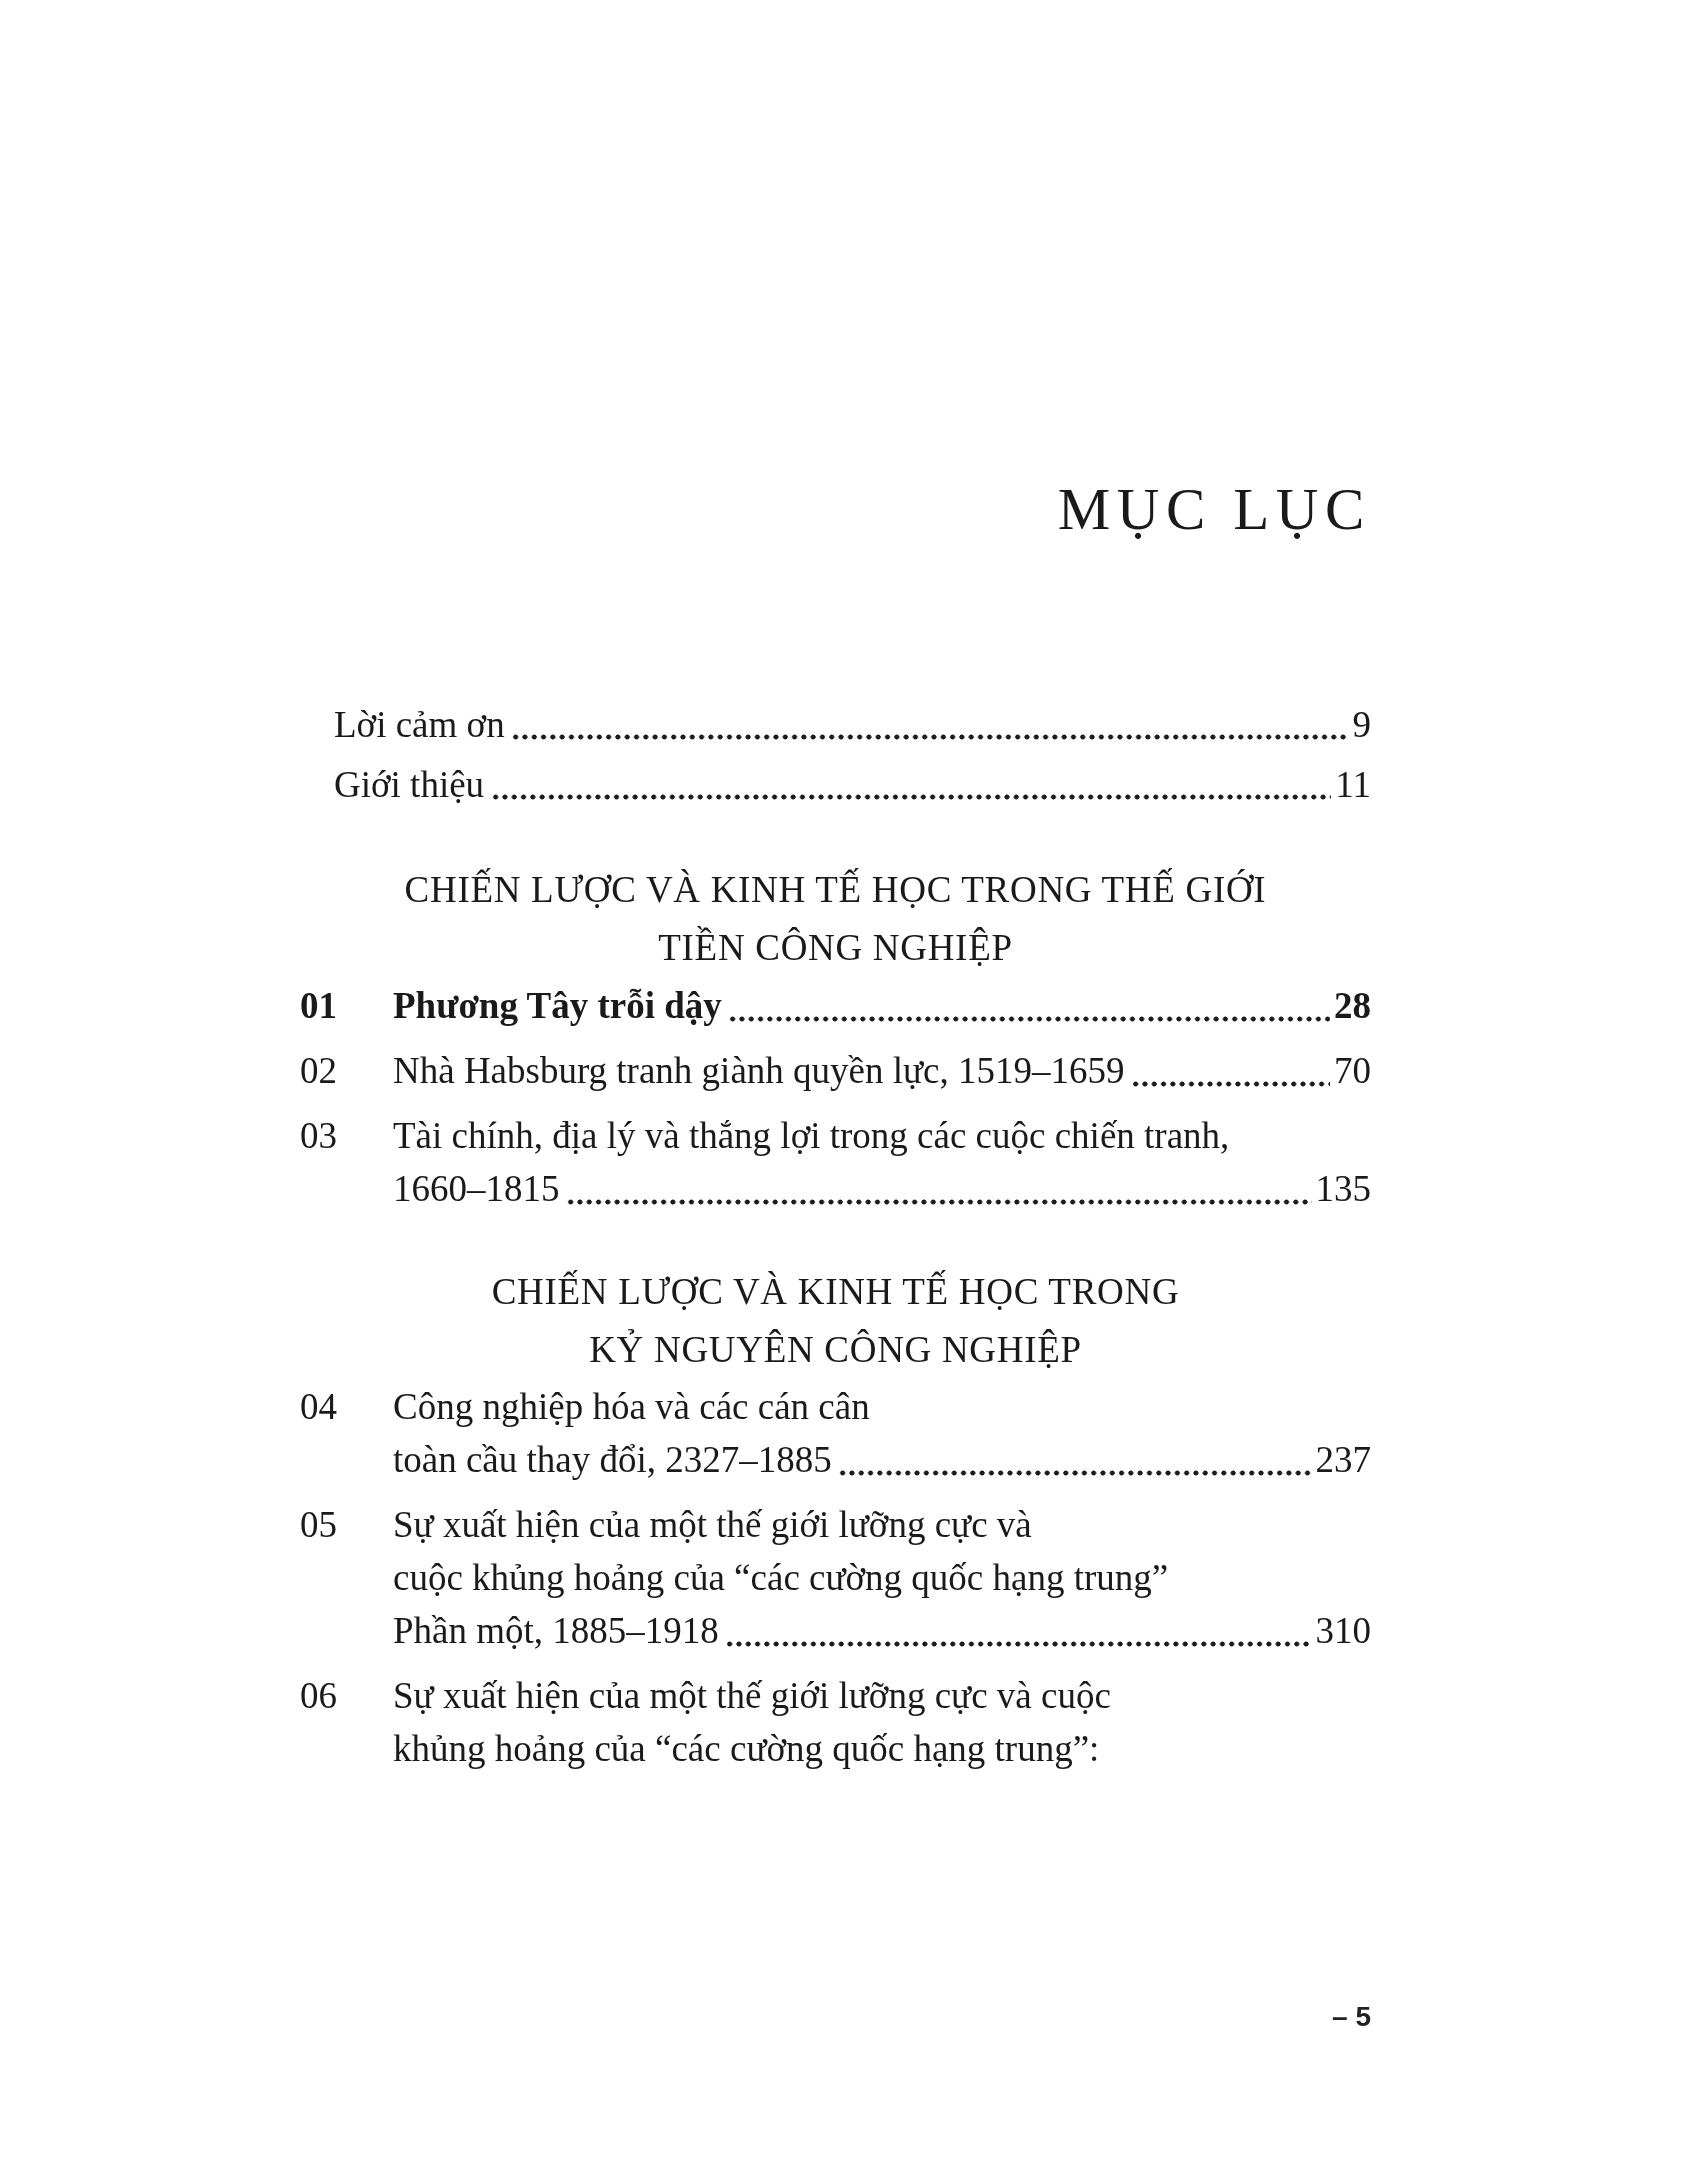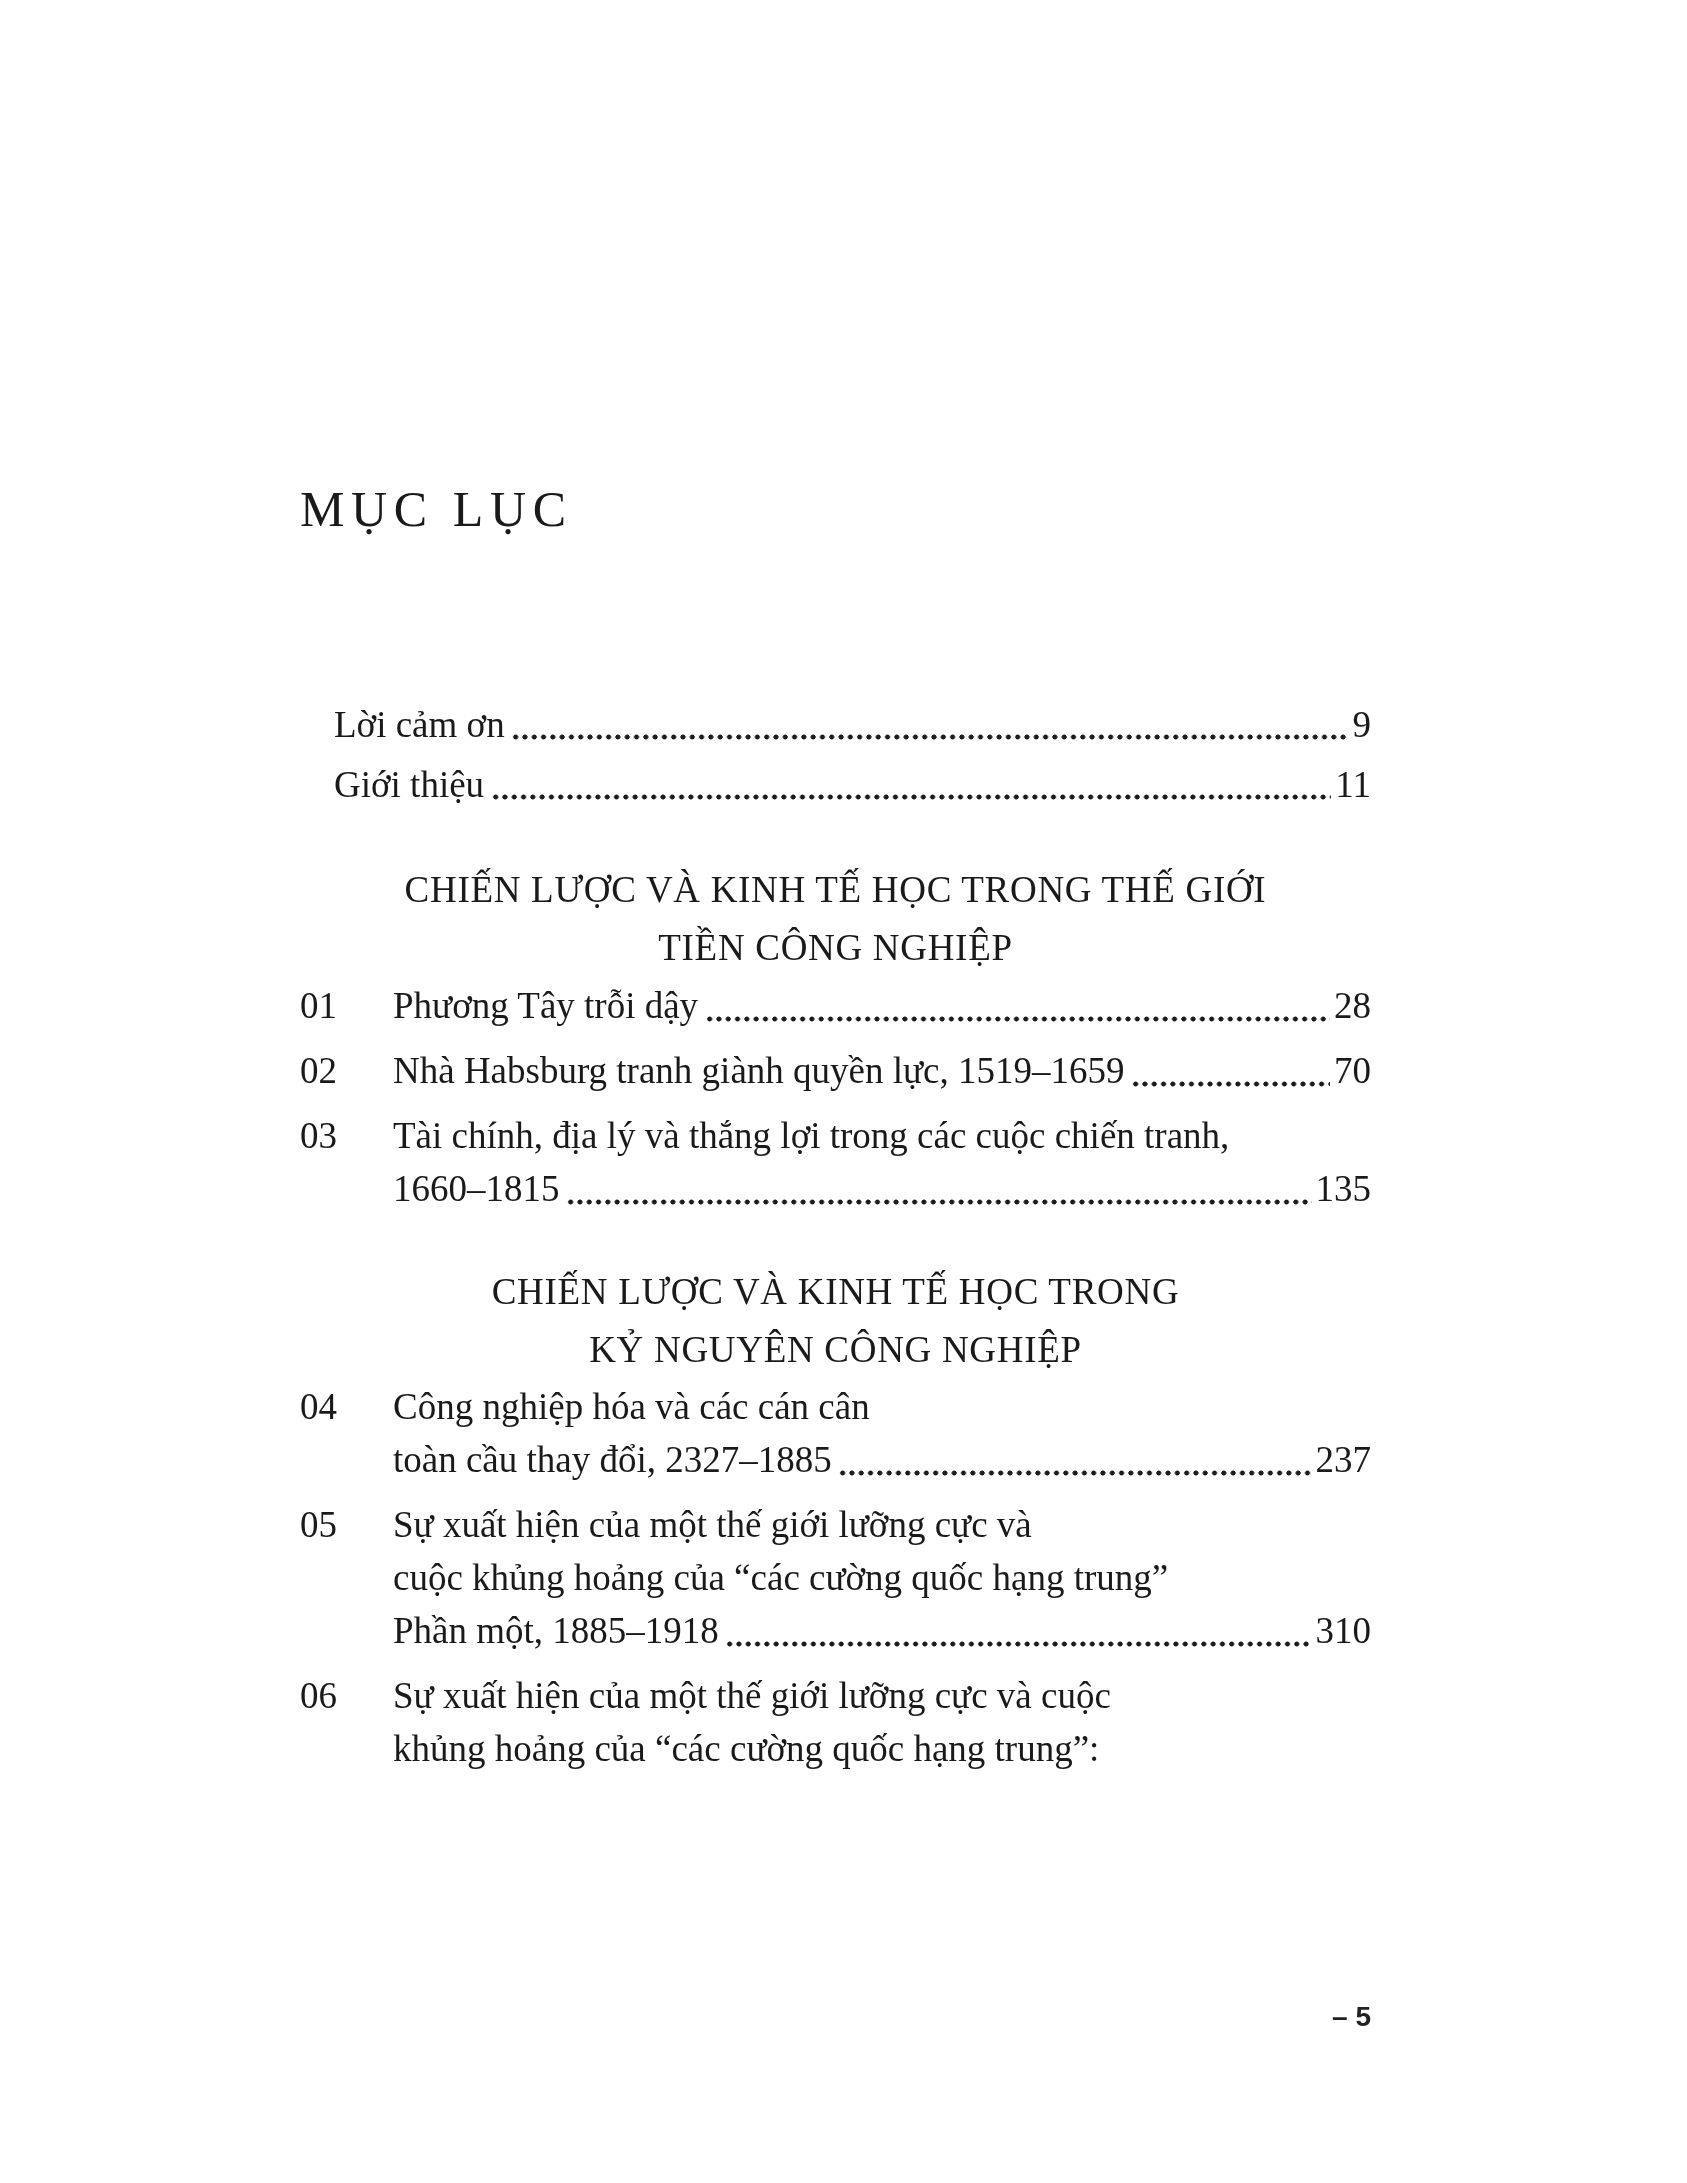--- a/index.html
+++ b/index.html
@@ -13,24 +13,24 @@
     overflow: hidden;
   }
   .content {
     position: absolute;
     left: 300px;
     top: 0;
     width: 1071px;
   }
   .page-title {
     margin-top: 473px;
-    font-size: 50px;
+    font-size: 59px;
     line-height: 73px;
     letter-spacing: 6.6px;
-    text-align: left;
+    text-align: right;
     white-space: nowrap;
   }
   .front-matter { margin-top: 152px; }
   .front-row {
     display: flex;
     font-size: 37px;
     line-height: 53px;
     margin-bottom: 6.6px;
     margin-left: 34px;
   }
@@ -42,21 +42,21 @@
     letter-spacing: 0.7px;
   }
   .section-heading .h-line { white-space: nowrap; }
   .sh-1 { margin-top: 50px; }
   .sh-2 { margin-top: 48px; }
   .entry {
     display: flex;
     font-size: 37px;
     margin-top: 12px;
   }
-  .entry.first-after-heading-1 { margin-top: 2.6px; }
+  .entry.first-after-heading-1 { margin-top: 2.6px; font-weight: bold; }
   .entry.first-after-heading-2 { margin-top: 1px; }
   .entry .num {
     flex: 0 0 93px;
     width: 93px;
     line-height: 53px;
   }
   .entry .entry-body { flex: 1 1 auto; min-width: 0; }
   .line {
     display: flex;
     line-height: 53px;

